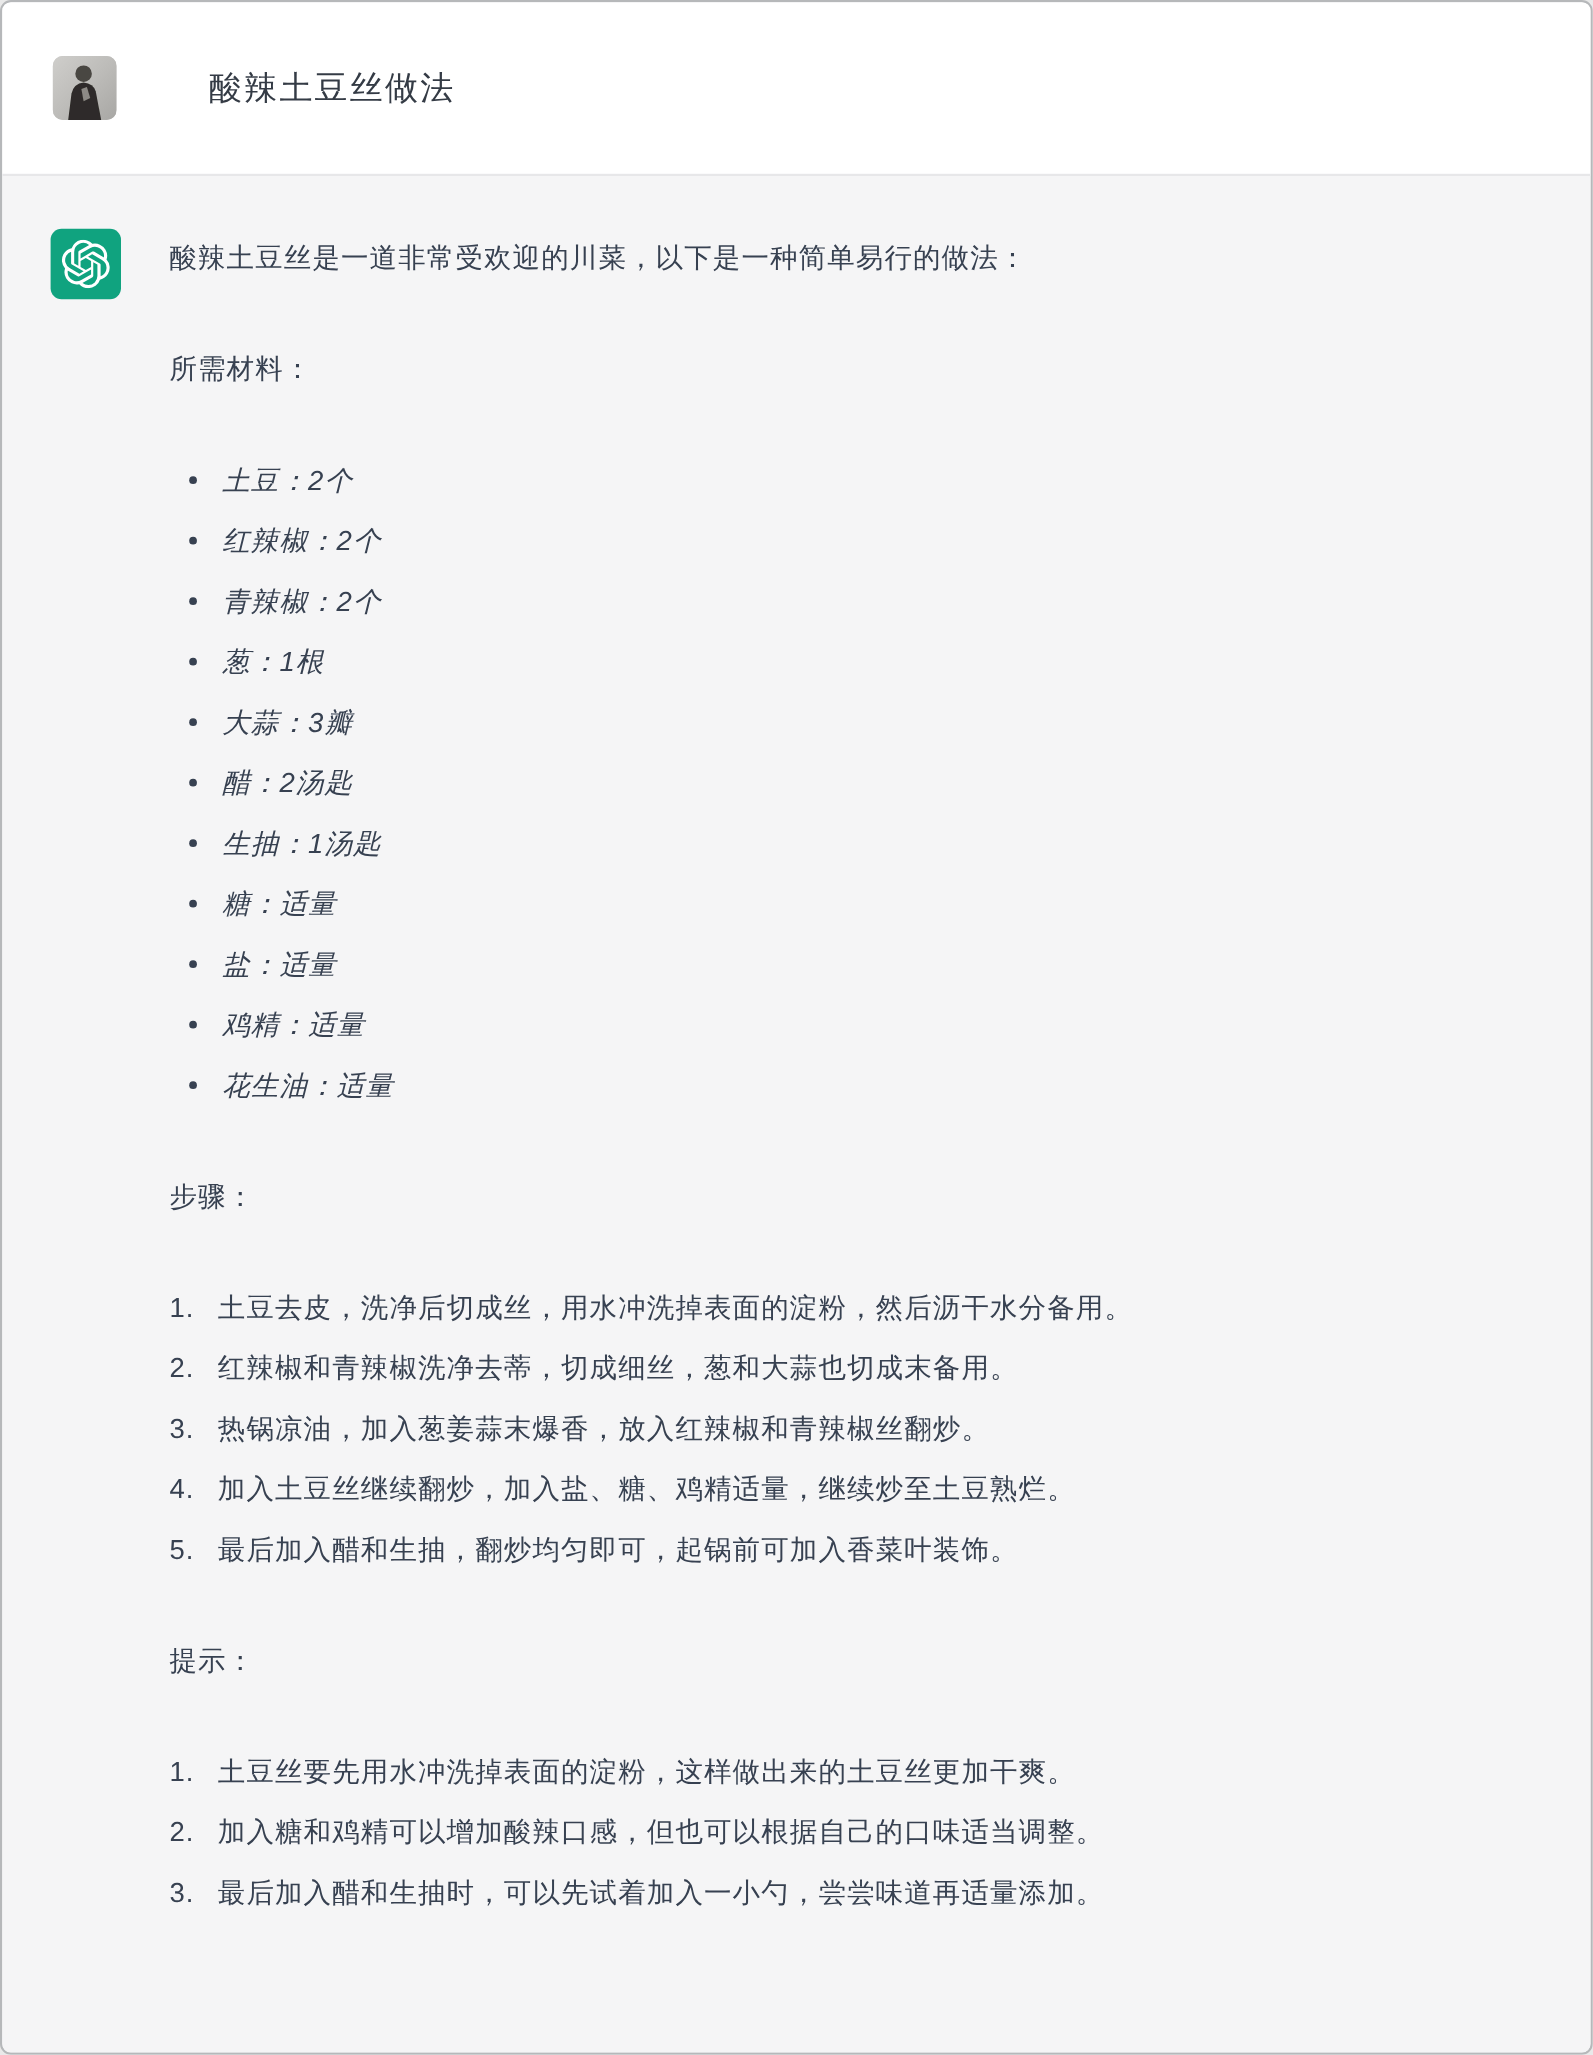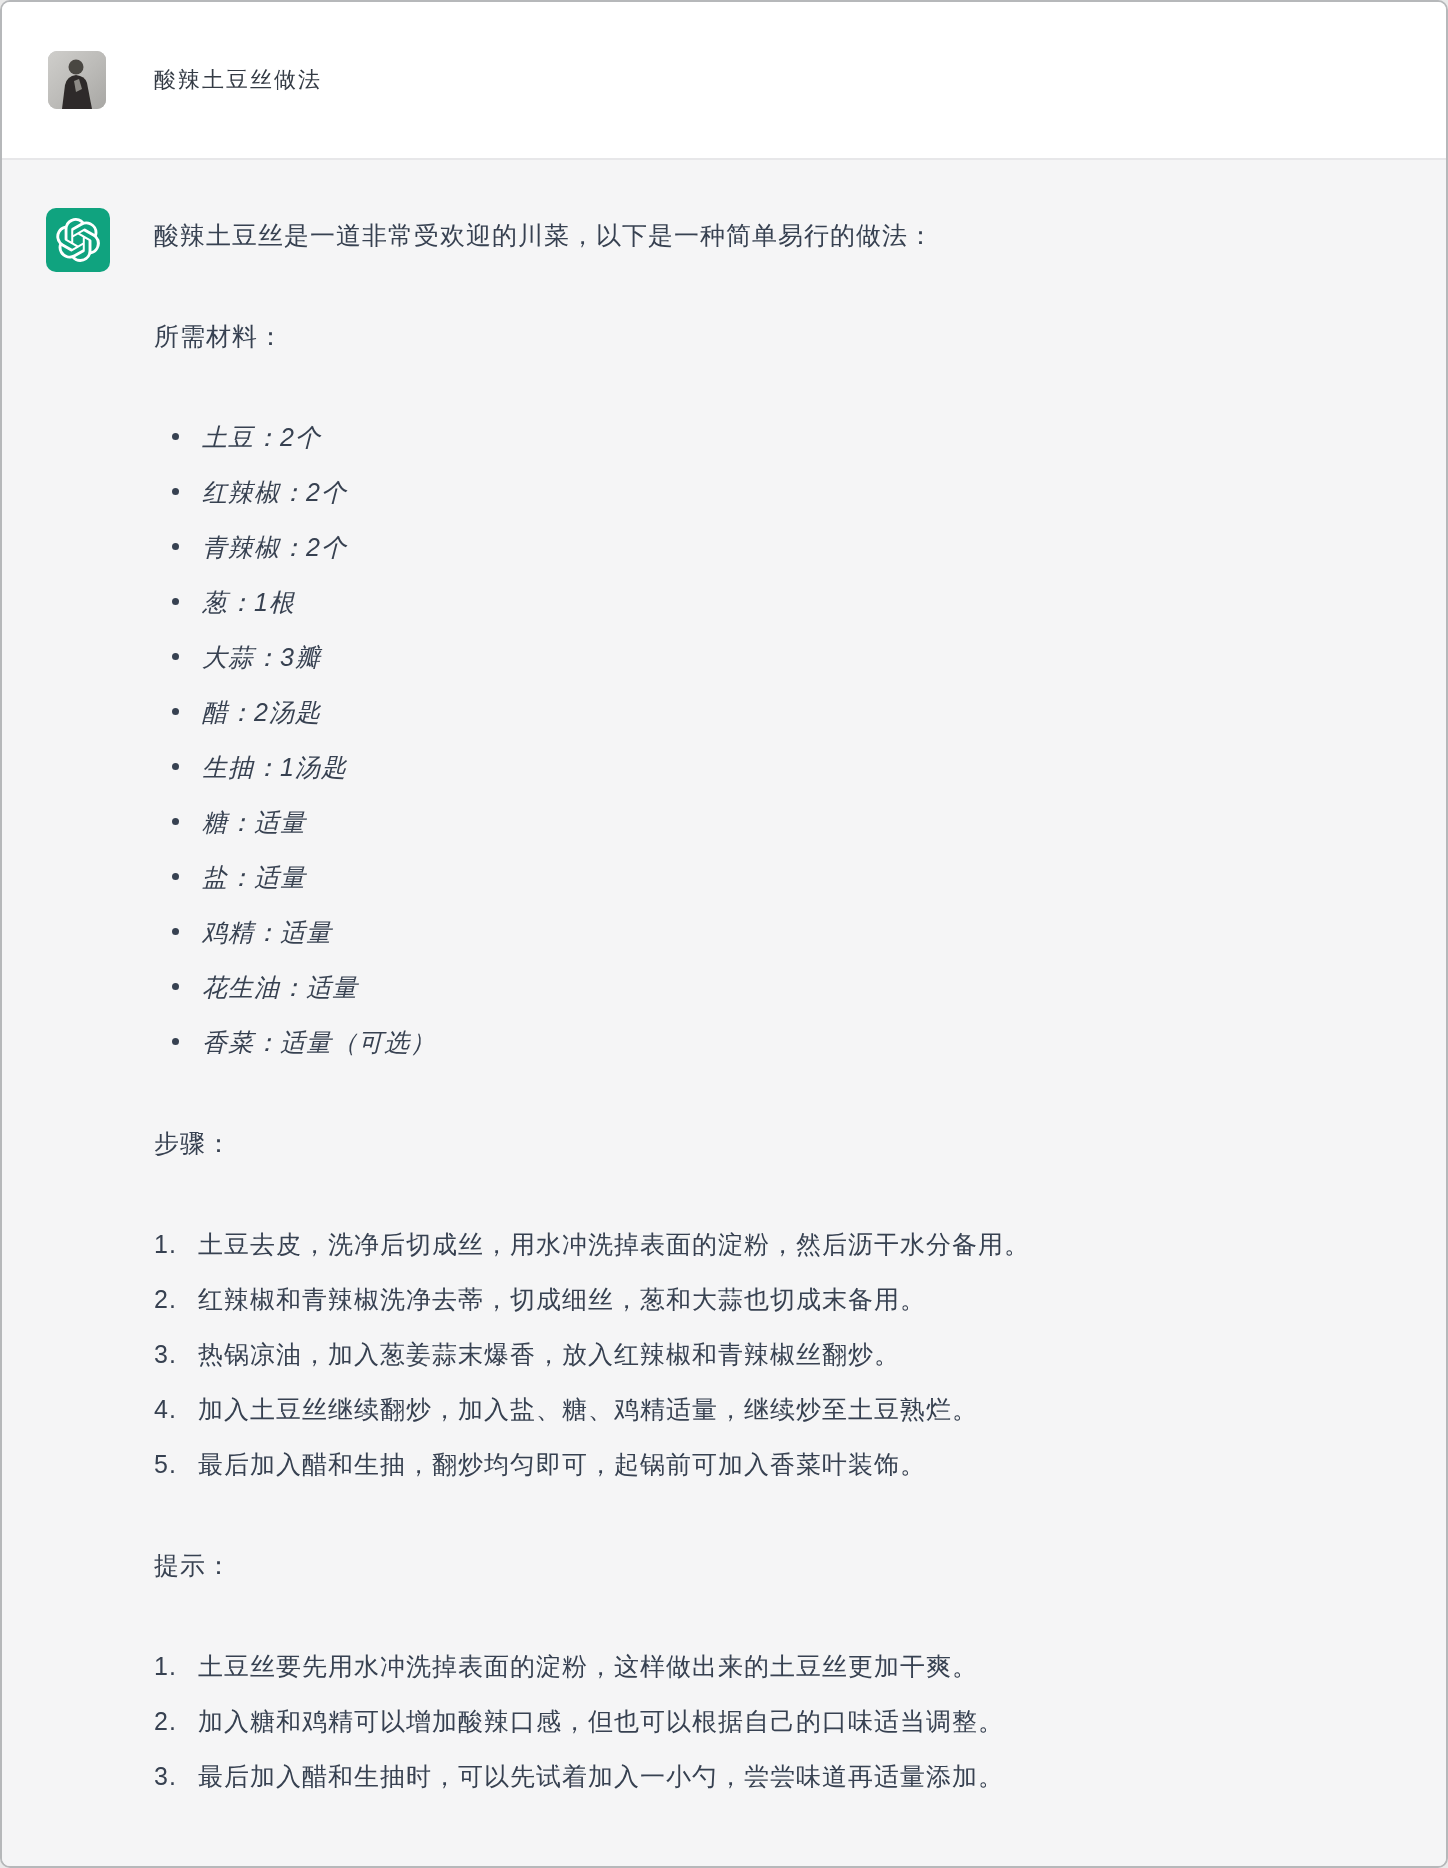--- a/index.html
+++ b/index.html
@@ -32,23 +32,24 @@
     width: 58px;
     height: 58px;
     border-radius: 9px;
     overflow: hidden;
     margin-right: 48px;
     flex: none;
     background: #c3c2c0;
   }
   .avatar svg { display: block; width: 100%; height: 100%; }
   .chat-title {
-    font-size: 22px;
+    font-size: 30px;
     color: #343b45;
     letter-spacing: 2px;
+    margin-left: 36px;
   }
 
   
   .chat {
     flex: 1;
     position: relative;
     background: #f5f5f6;
     padding: 48px 120px 0 152px;
   }
   .bot-icon {
@@ -147,21 +148,20 @@
         <li>红辣椒：2个</li>
         <li>青辣椒：2个</li>
         <li>葱：1根</li>
         <li>大蒜：3瓣</li>
         <li>醋：2汤匙</li>
         <li>生抽：1汤匙</li>
         <li>糖：适量</li>
         <li>盐：适量</li>
         <li>鸡精：适量</li>
         <li>花生油：适量</li>
-        <li>香菜：适量（可选）</li>
       </ul>
 
       <p class="hd">步骤：</p>
 
       <ol>
         <li>土豆去皮，洗净后切成丝，用水冲洗掉表面的淀粉，然后沥干水分备用。</li>
         <li>红辣椒和青辣椒洗净去蒂，切成细丝，葱和大蒜也切成末备用。</li>
         <li>热锅凉油，加入葱姜蒜末爆香，放入红辣椒和青辣椒丝翻炒。</li>
         <li>加入土豆丝继续翻炒，加入盐、糖、鸡精适量，继续炒至土豆熟烂。</li>
         <li>最后加入醋和生抽，翻炒均匀即可，起锅前可加入香菜叶装饰。</li>

